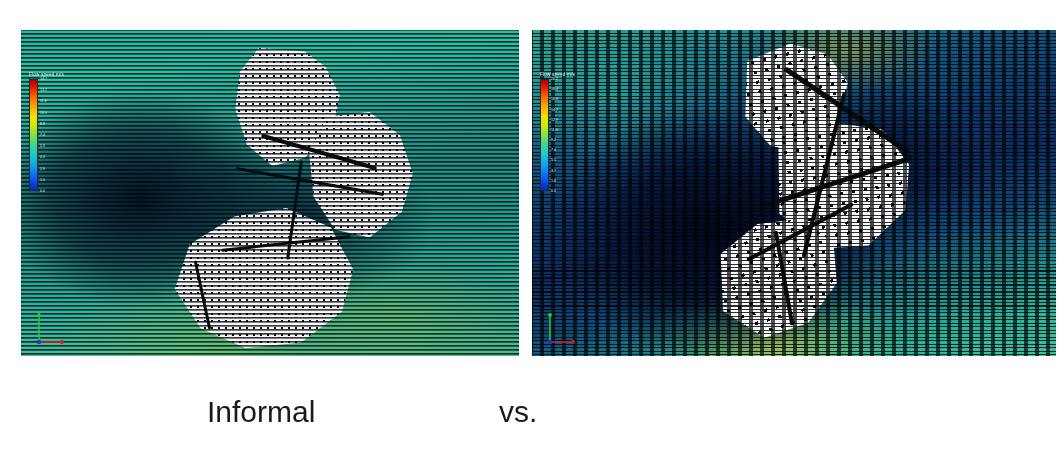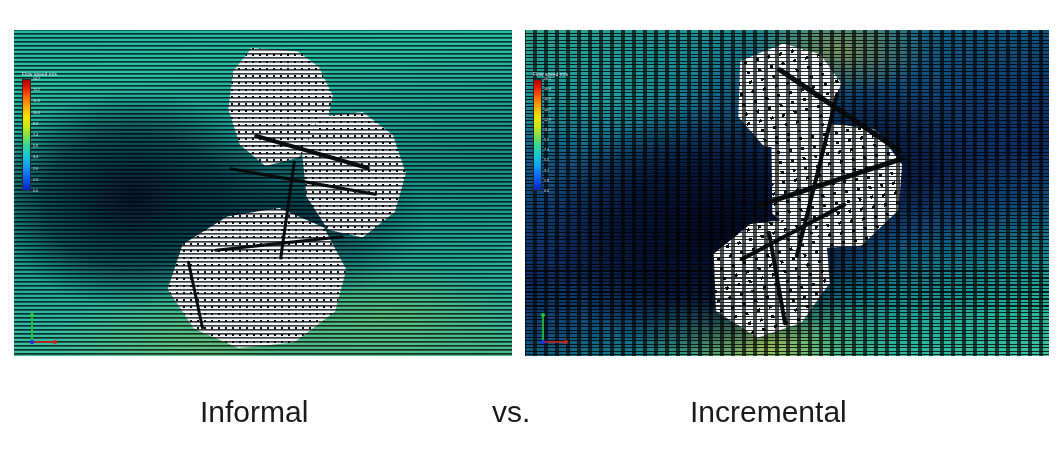--- a/index.html
+++ b/index.html
@@ -10,21 +10,21 @@
   body {
     width: 1063px;
     height: 460px;
     font-family: "Liberation Sans", sans-serif;
     overflow: hidden;
     position: relative;
   }
 
   #figure {
     position: absolute;
-    left: 0; top: 0;
+    left: 7px; top: 0;
     width: 945px;
     height: 460px;
     padding-left: 12px;
   }
 
   
   .panel-row {
     position: absolute;
     left: 0;
     top: 30px;
@@ -367,16 +367,15 @@
           <circle cx="31" cy="34" r="2" fill="#cc2222"></circle>
           <circle cx="8" cy="34" r="2.2" fill="#2233dd"></circle>
         </svg>
       </div>
     </div>
   </div>
 
   <div class="caption">
     <span class="caption-item cap-left">Informal</span>
     <span class="caption-item cap-mid">vs.</span>
-    <span class="caption-item cap-right">Incremental</span>
   </div>
 
 </div>
 
 </body></html>

